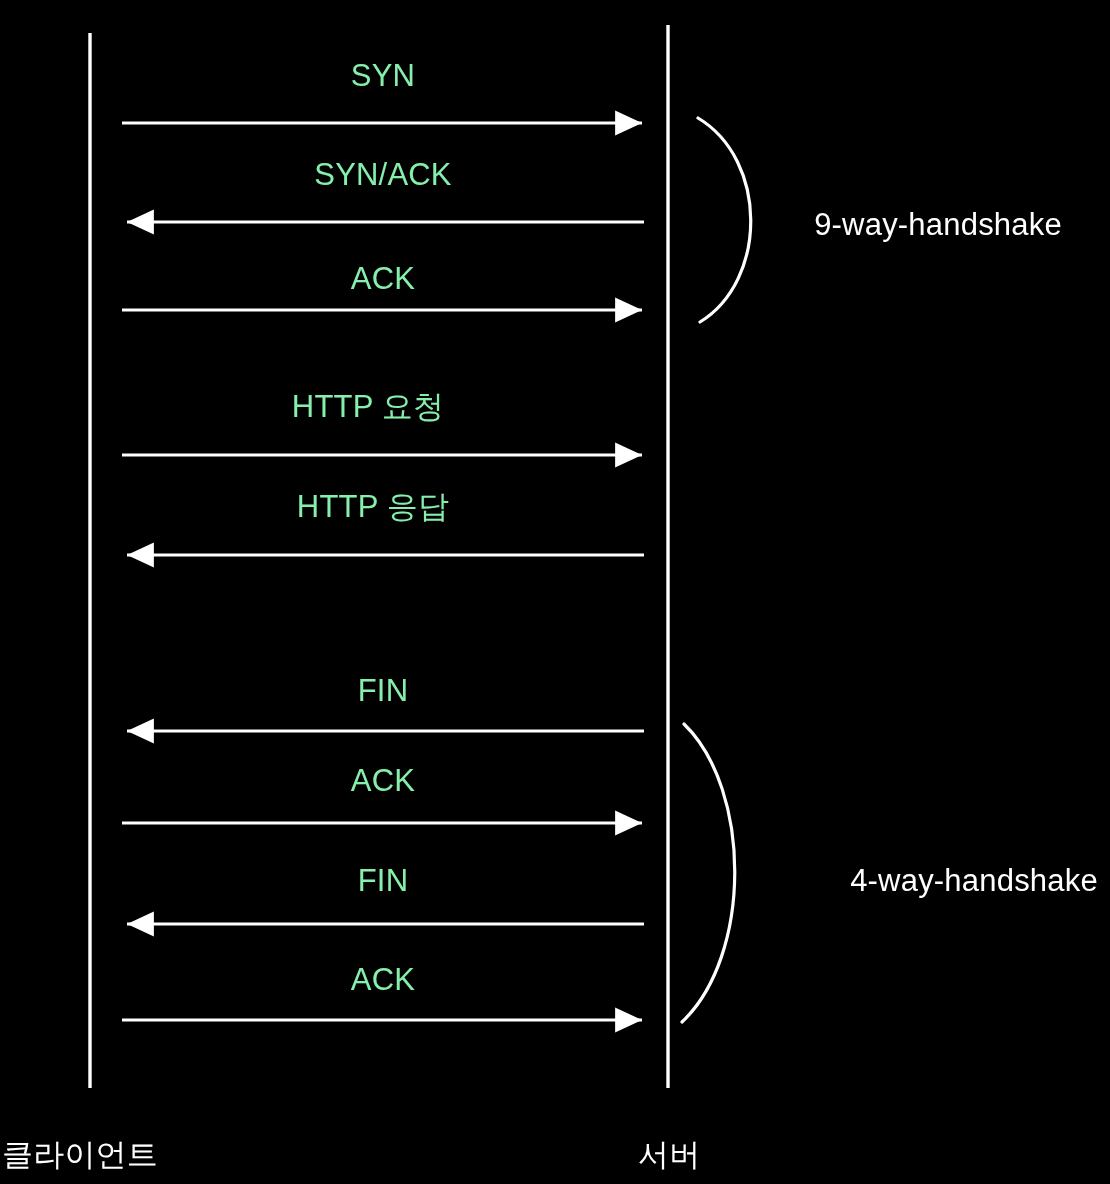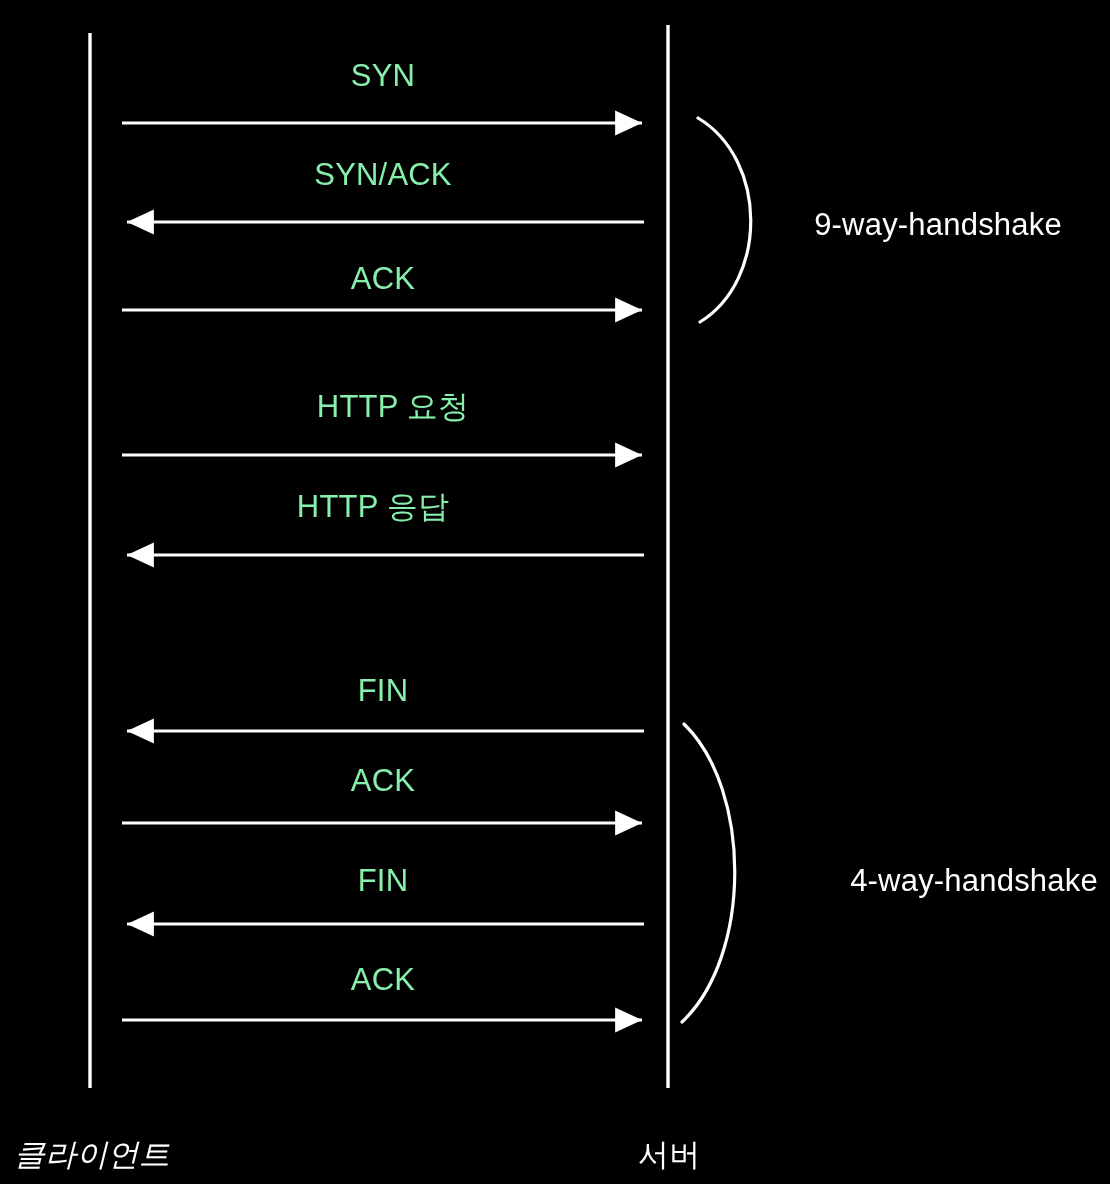--- a/index.html
+++ b/index.html
@@ -92,33 +92,33 @@
 
     <path d="M 684 724 C 752 790, 752 956, 682 1022" fill="none" stroke="#ffffff" stroke-width="3.2" stroke-linecap="round"></path>
   </svg>
 
   <div class="msg-label" style="left:383px; top:75px;">SYN</div>
 
   <div class="msg-label" style="left:383px; top:174px;text-align:center;">SYN/ACK</div>
 
   <div class="msg-label" style="left:383px; top:278px;">ACK</div>
 
-  <div class="msg-label" style="left:393px; top:406px;text-align:right;">HTTP 요청</div>
+  <div class="msg-label" style="left:368px; top:406px;text-align:right;">HTTP 요청</div>
 
   <div class="msg-label" style="left:373px; top:506px;">HTTP 응답</div>
 
   <div class="msg-label" style="left:383px; top:690px;">FIN</div>
 
   <div class="msg-label" style="left:383px; top:780px;">ACK</div>
 
   <div class="msg-label" style="left:383px; top:880px;">FIN</div>
 
   <div class="msg-label" style="left:383px; top:979px;">ACK</div>
 
   <div class="group-label" style="left:938px; top:224px;">9-way-handshake</div>
 
   <div class="group-label" style="left:938px; top:880px;margin-left:36px;">4-way-handshake</div>
 
-  <div class="actor-label" style="left:14px; top:1139px;font-style:italic;">클라이언트</div>
+  <div class="actor-label" style="left:2px; top:1139px;">클라이언트</div>
 
   <div class="actor-label" style="left:638px; top:1139px;">서버</div>
 
 </div>
 
 </body></html>

